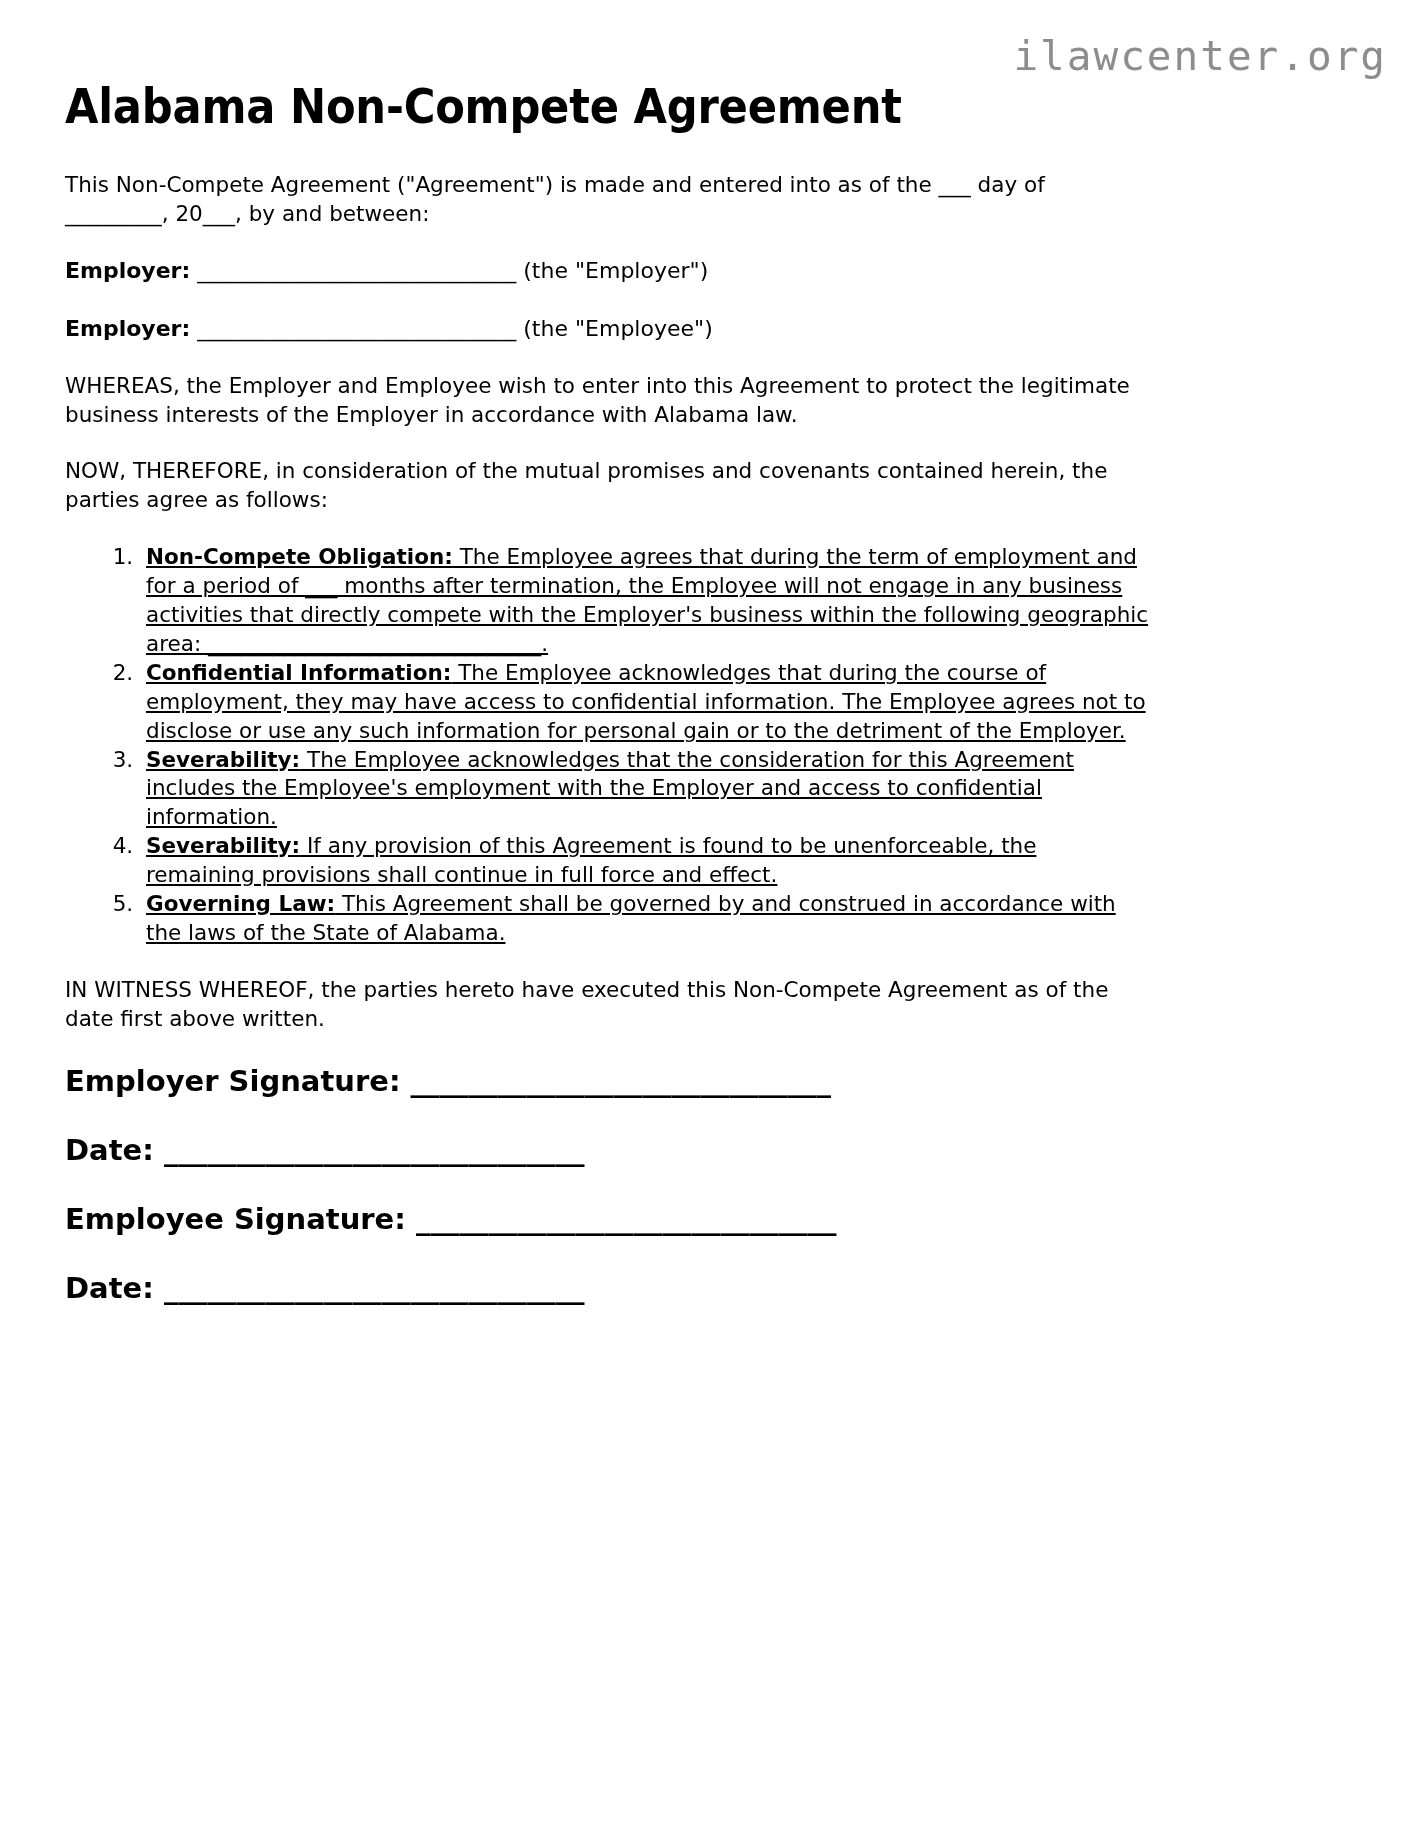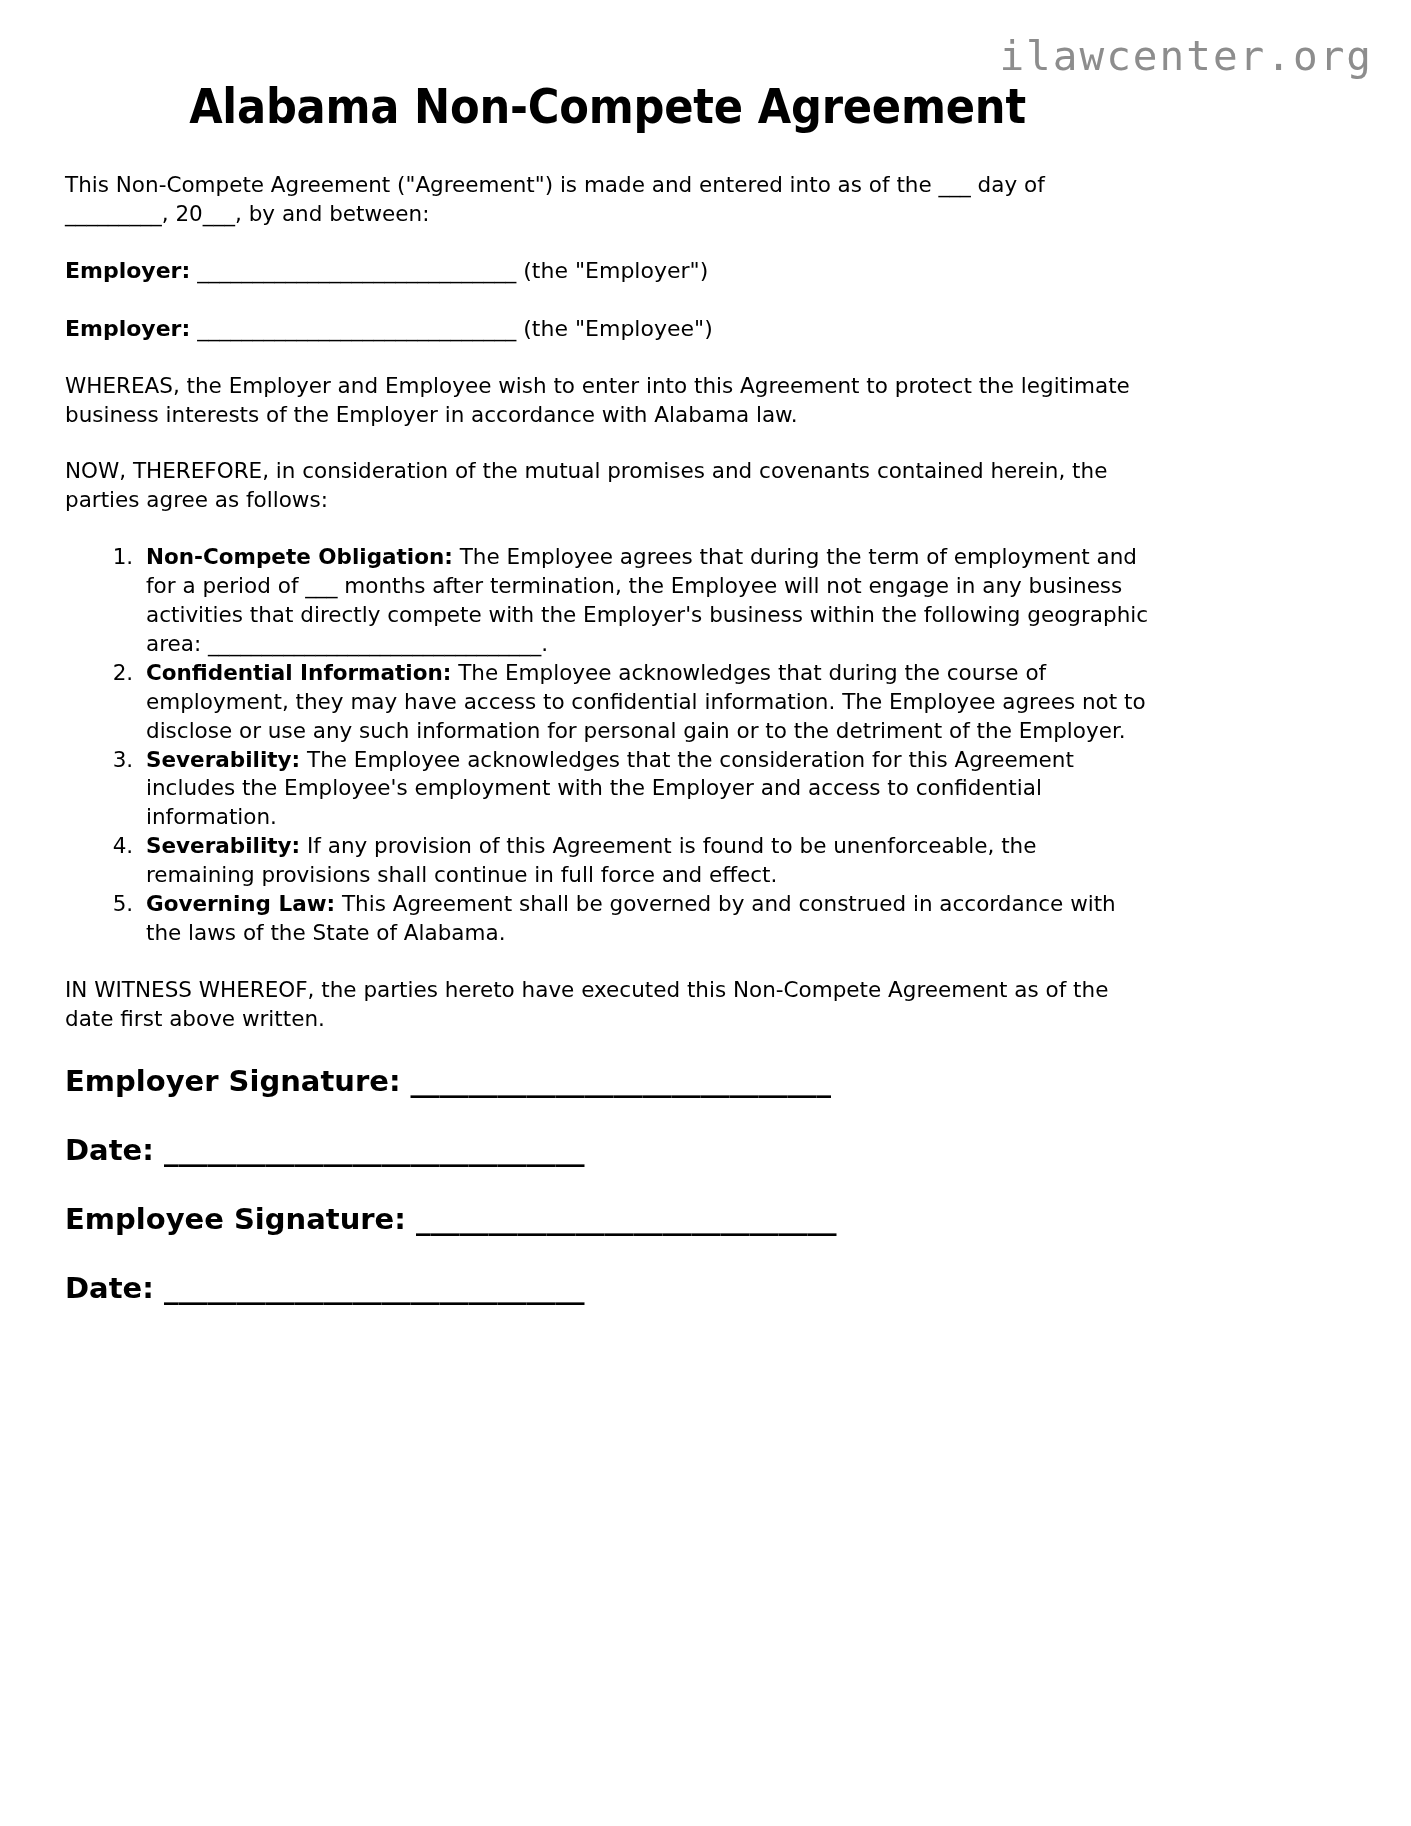--- a/index.html
+++ b/index.html
@@ -21,21 +21,21 @@
     top: 0; left: 0;
     width: 1411px;
     height: 1826px;
     padding: 0;
     box-sizing: border-box;
   }
 
   .watermark {
     position: absolute;
     top: 36px;
-    right: 38px;
+    right: 24px;
     font-family: "DejaVu Sans Mono", "Liberation Mono", monospace;
     font-size: 41px;
     letter-spacing: 2px;
     color: #8d8d8d;
     white-space: nowrap;
     line-height: 1;
   }
 
   .content {
     position: absolute;
@@ -46,21 +46,20 @@
 
   h1.doc-title {
     font-family: "DejaVu Sans Condensed", "DejaVu Sans", "Liberation Sans", sans-serif;
     font-weight: bold;
     font-size: 48px;
     line-height: 1.18;
     margin: 0 0 36px 0;
     letter-spacing: -0.2px;
     color: #000;
     font-stretch: condensed;
-    text-align: center;
   }
 
   p.para {
     font-size: 21.5px;
     line-height: 1.345;
     margin: 0 0 28px 0;
     color: #000;
   }
 
   p.field-line {
@@ -73,20 +72,21 @@
 
   ol.terms {
     margin: 0 0 28px 0;
     padding-left: 75px;
     font-size: 21.5px;
     line-height: 1.345;
   }
   ol.terms > li {
     margin: 0 0 0 0;
     padding-left: 6px;
+    text-decoration: underline;
   }
 
   .sig-block {
     margin: 0 0 30px 0;
     font-size: 29px;
     line-height: 1.345;
     font-weight: bold;
   }
   .sig-block:last-child { margin-bottom: 0; }
 

